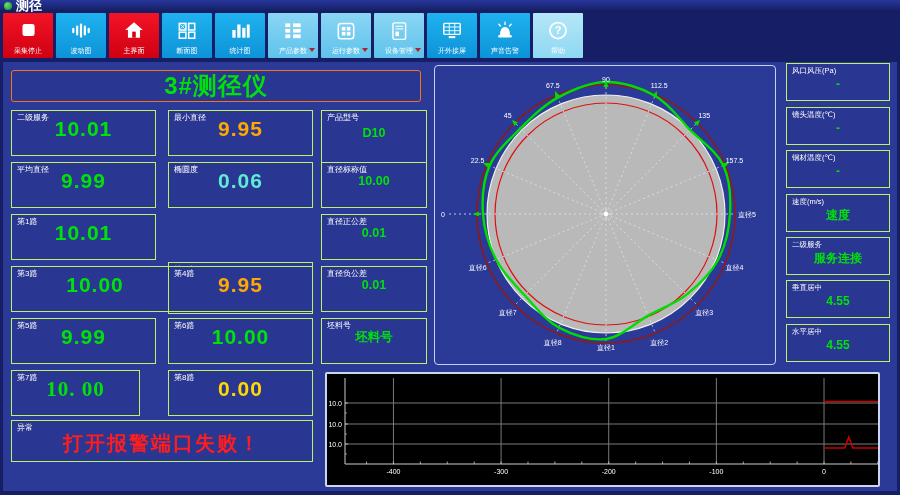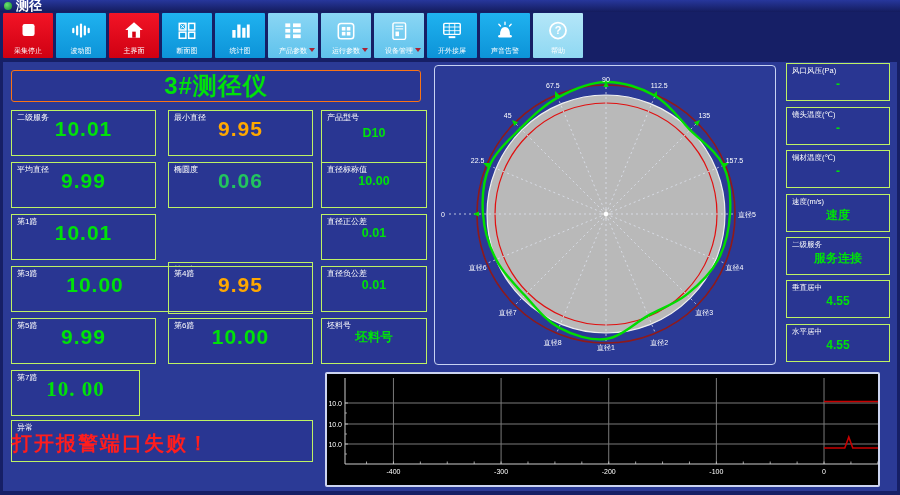--- a/index.html
+++ b/index.html
@@ -25,27 +25,27 @@
     border:3px solid transparent;border-top:4px solid #a23;}
   
   .content-bg{position:absolute;left:3px;top:62px;width:894px;height:429px;background:#2b3a96;}
   
   .cell{position:absolute;background:#293692;border:1px solid #bef264;border-radius:0;}
   .cell .lab{position:absolute;top:2px;left:5px;font-size:8px;color:#fff;line-height:9px;}
   .cell .val{position:absolute;left:0;right:0;top:50%;margin-top:-4px;transform:translateY(-50%);
     text-align:center;font-size:21px;font-weight:bold;letter-spacing:1px;}
   .cell.small .val{font-size:12.5px;letter-spacing:0;}
   .cell .val.serif{font-family:"Liberation Serif","DejaVu Serif",serif;}
-  .v-green{color:#00e10a;} .v-orange{color:#ffa800;} .v-yellow{color:#ffd800;} .v-red{color:#22c55e;}
+  .v-green{color:#00e10a;} .v-orange{color:#ffa800;} .v-yellow{color:#ffd800;} .v-red{color:#5eead4;}
   
   .title-box{position:absolute;left:11px;top:70px;width:410px;height:32px;background:#293692;
     border:1px solid #f97316;border-radius:3px;display:flex;align-items:center;justify-content:center;}
   .title-box span{color:#00e10a;font-size:24px;font-weight:bold;letter-spacing:1px;}
   
-  .alarm-val{position:absolute;left:0;right:0;top:54%;transform:translateY(-50%);text-align:left;
+  .alarm-val{position:absolute;left:0;right:0;top:54%;transform:translateY(-50%);text-align:center;
     font-size:20px;font-weight:bold;color:#ff1d1d;letter-spacing:2px;}
   
   .rp .val{margin-top:2px;font-size:12px;letter-spacing:0;color:#00e10a;font-weight:bold;}
   .rp .lab{font-size:7.5px;}
   
   .polar-panel{position:absolute;left:434px;top:65px;width:342px;height:300px;
     border:1.5px solid #c7d2f2;border-radius:4px;background:#2b3a96;}
   .trend-panel{position:absolute;left:325px;top:372px;width:555px;height:115px;
     border:2px solid #cdd5f0;border-radius:2px;background:#000;}
   svg{display:block;}
@@ -359,20 +359,24 @@
       <span class="val v-green">10.00</span>
     </div>
     <div class="cell small" style="left: 321px; top: 318px; width: 106px; height: 46px;">
       <span class="lab">坯料号</span>
       <span class="val v-green">坯料号</span>
     </div>
     <div class="cell" style="left: 11px; top: 370px; width: 129px; height: 46px;">
       <span class="lab">第7路</span>
       <span class="val v-green serif">10. 00</span>
     </div>
+    <div class="cell" style="left: 168px; top: 370px; width: 145px; height: 46px;">
+      <span class="lab">第8路</span>
+      <span class="val v-yellow">0.00</span>
+    </div>
     <div class="cell" style="left: 11px; top: 420px; width: 302px; height: 42px;">
       <span class="lab">异常</span>
       <span class="alarm-val">打开报警端口失败！</span>
     </div>
     <div class="cell rp" style="left: 786px; top: 63px; width: 104px; height: 38px;">
       <span class="lab">风口风压(Pa)</span>
       <span class="val">-</span>
     </div>
     <div class="cell rp" style="left: 786px; top: 107px; width: 104px; height: 38px;">
       <span class="lab">镜头温度(℃)</span>

